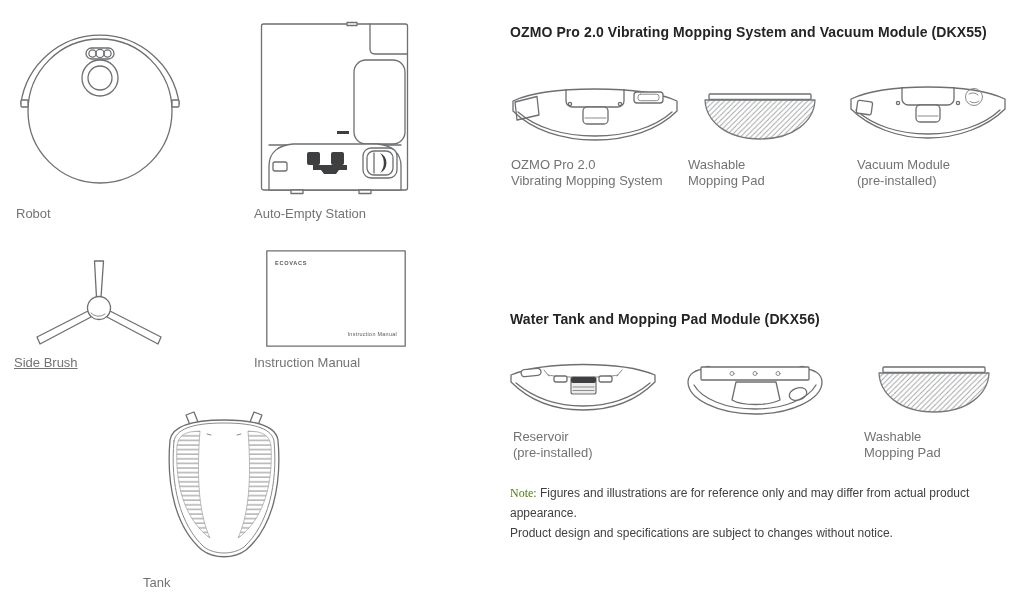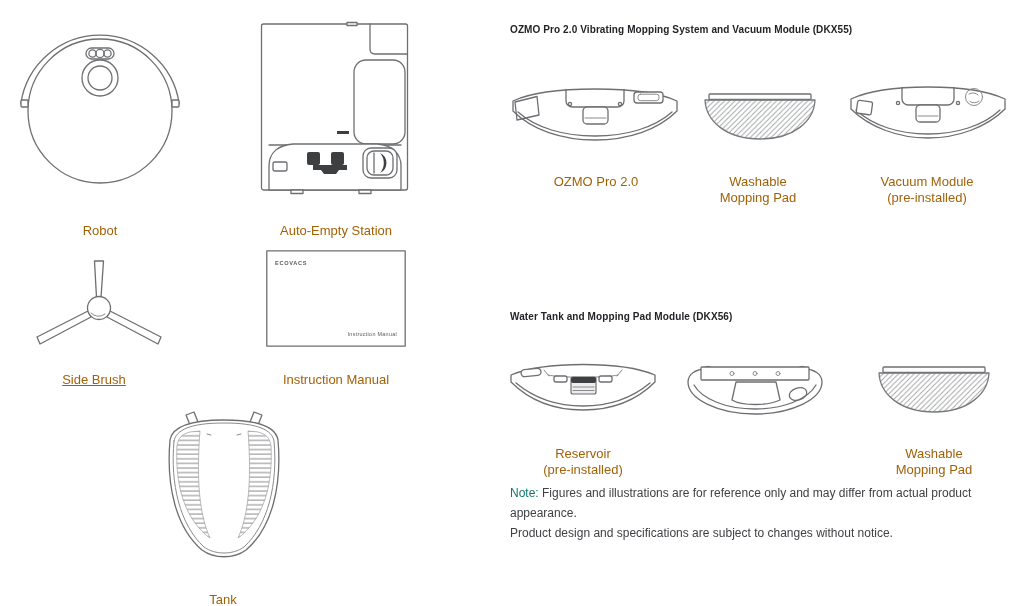--- a/index.html
+++ b/index.html
@@ -1,23 +1,23 @@
 <!DOCTYPE html>
 <html><head>
 <meta charset="utf-8">
 <style>
   html,body{margin:0;padding:0;background:#ffffff;}
   .page{position:relative;width:1024px;height:606px;background:#ffffff;overflow:hidden;
         font-family:"Liberation Sans",sans-serif;}
   .fig{position:absolute;}
   .fig svg{display:block;}
-  .caption{position:absolute;color:#a16207;font-size:13px;line-height:1.25;text-align:center;margin-top:17px;}
-  .heading{position:absolute;color:#232427;font-size:10px;font-weight:bold;letter-spacing:.1px;}
+  .caption{position:absolute;color:#737373;font-size:13px;line-height:1.25;}
+  .heading{position:absolute;color:#232427;font-size:14px;font-weight:bold;letter-spacing:.1px;}
   .note{position:absolute;left:510px;top:484px;width:516px;font-size:12px;line-height:1.65;color:#404145;}
-  .note .nl{color:#0f766e;}
+  .note .nl{color:#4d7c0f;font-family:Liberation Serif, serif;}
   
   .ln{fill:none;stroke:#6e6f72;stroke-width:1.3;stroke-linejoin:round;stroke-linecap:round;}
   .fw{fill:#ffffff;stroke:#6e6f72;stroke-width:1.3;stroke-linejoin:round;stroke-linecap:round;}
   .th{fill:none;stroke:#8a8b8e;stroke-width:1;stroke-linejoin:round;stroke-linecap:round;}
   .dk{fill:#3e3f41;stroke:none;}
   .svgtxt{fill:#58595b;font-family:"Liberation Sans",sans-serif;}
 </style>
 </head>
 <body>
 
@@ -139,20 +139,21 @@
       <rect class="fw" x="68" y="23" width="24" height="17" rx="4"></rect>
       <path class="th" d="M70,34 h20"></path>
       <rect class="fw" x="9" y="19" width="15" height="13" rx="2" transform="rotate(8 16 25)"></rect>
       <circle class="th" cx="126" cy="15" r="8.5" fill="none"></circle>
       <path class="th" d="M121,12 a7,7 0 0 1 9,1 M131,19 a7,7 0 0 1 -9,0.5"></path>
     </svg>
   </div>
 
   <div class="caption" style="left:511px;top:157px;width:170px;">
     <div>OZMO Pro 2.0</div>
+    <div>Vibrating Mopping System</div>
   </div>
   <div class="caption" style="left:688px;top:157px;width:140px;">
     <div>Washable</div>
     <div>Mopping Pad</div>
   </div>
   <div class="caption" style="left:857px;top:157px;width:140px;">
     <div>Vacuum Module</div>
     <div>(pre-installed)</div>
   </div>
 

